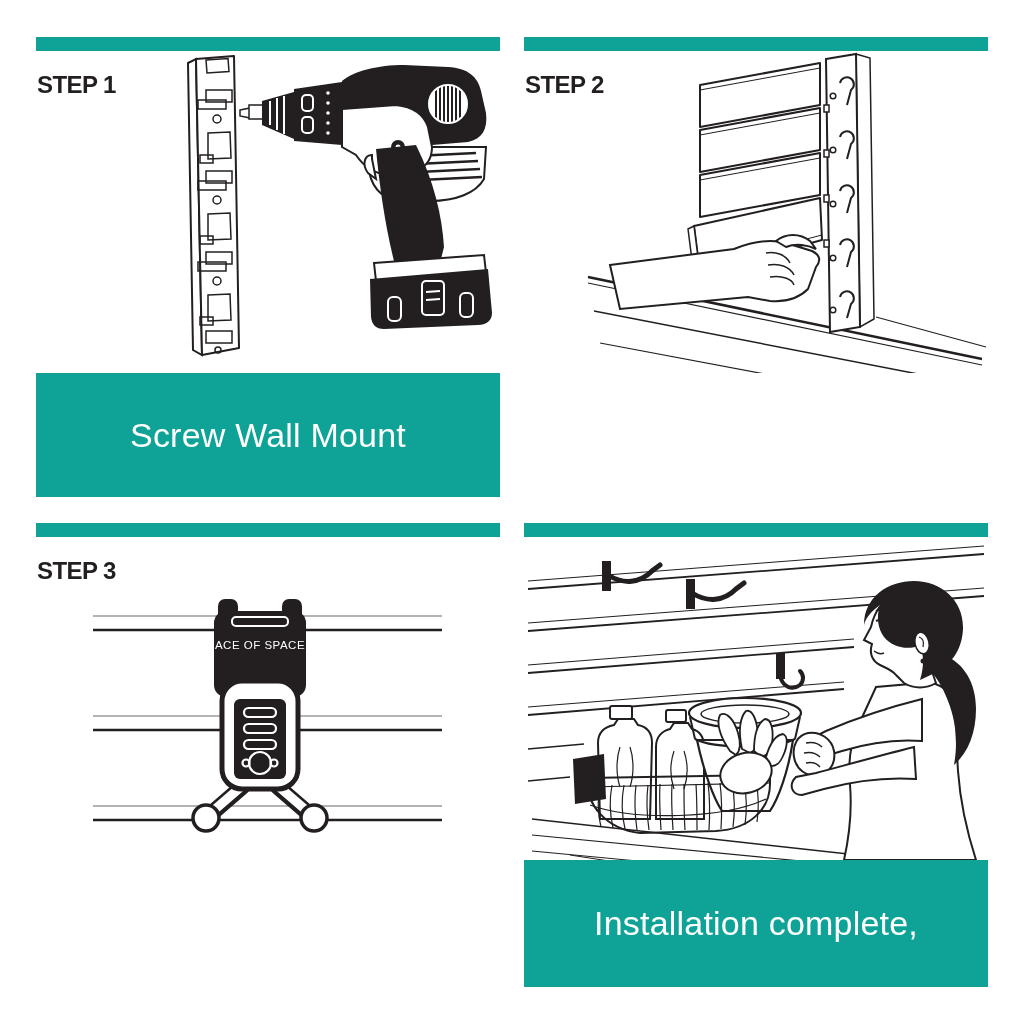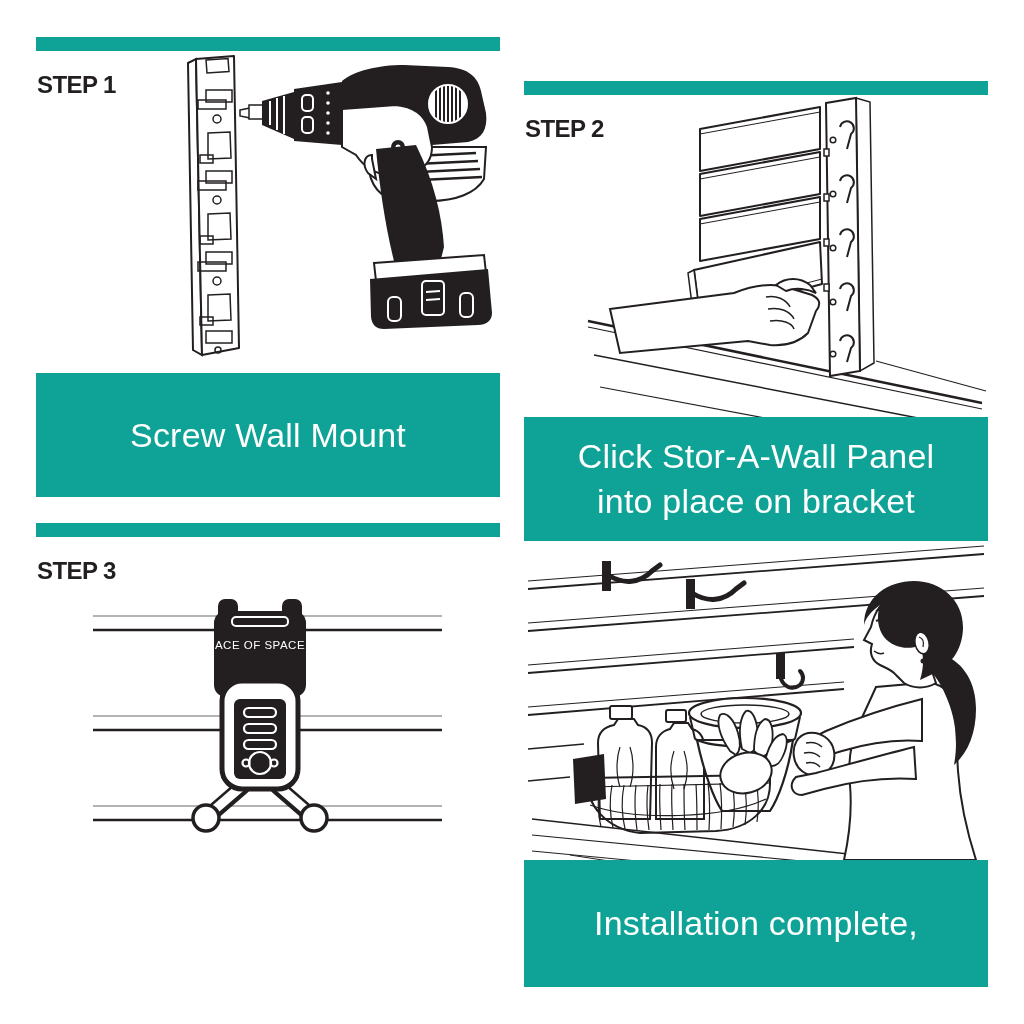--- a/index.html
+++ b/index.html
@@ -1,21 +1,21 @@
 <!DOCTYPE html>
 <html style="--accent: #0ea396; --ink: #231f20;"><head>
 <meta charset="utf-8">
 <style>
   :root { --accent:#0ea396; --ink:#231f20; }
   * { margin:0; padding:0; box-sizing:border-box; }
   body { background:#ffffff; font-family:"Liberation Sans", sans-serif; }
   .canvas { position:relative; width:1024px; height:1024px; background:#ffffff; overflow:hidden; }
   .panel { position:absolute; width:464px; }
   .panel.p1 { left:36px;  top:37px;  height:460px; }
-  .panel.p2 { left:524px; top:37px;  height:460px;margin-top:44px; }
+  .panel.p2 { left:524px; top:37px;  height:460px; }
   .panel.p3 { left:36px;  top:523px; height:344px; }
   .panel.p4 { left:524px; top:523px; height:464px;text-decoration:underline; }
   .bar { position:absolute; left:0; top:0; width:100%; height:14px; background:var(--accent); }
   .step { position:absolute; left:1px; top:34px; font-size:24px; font-weight:700;
           letter-spacing:-0.6px; color:var(--ink); }
   .art { position:absolute; left:0; top:14px; width:464px; display:block; }
   .art.tall { height:322px; } .art.tall2 { height:323px; }
   .caption { position:absolute; left:0; bottom:0; width:100%; background:var(--accent);
              color:#ffffff; display:flex; flex-direction:column; justify-content:center;
              align-items:center; text-align:center; }
@@ -180,24 +180,20 @@
         <path class="wsh" stroke-width="2" d="M86,214 L210,198 Q240,186 262,192 L288,200 Q300,206 292,216 L284,238 Q270,252 246,250 L224,246 L96,258 Z"></path>
         <path class="wsh" stroke-width="2" d="M252,190 C262,182 276,182 286,190 L292,198 C284,194 272,192 262,196 Z"></path>
         <g class="ln" stroke-width="1.5">
           <path d="M242,202 C252,200 262,204 266,212"></path>
           <path d="M244,214 C256,212 266,216 270,224"></path>
           <path d="M246,226 C258,224 268,228 270,234"></path>
         </g>
       </g>
     </svg>
 
-    <div class="caption h1">
-      <div class="line">Click Stor-A-Wall Panel</div>
-      <div class="line">into place on bracket</div>
-    </div>
   </div>
 
   <div class="panel p3">
     <div class="bar"></div>
     <div class="step">STEP 3</div>
 
     <svg class="art tall2" viewBox="0 0 464 323">
 
       <g>
         <line x1="57" y1="79" x2="406" y2="79" stroke="#9a9a9a" stroke-width="1.5"></line>

